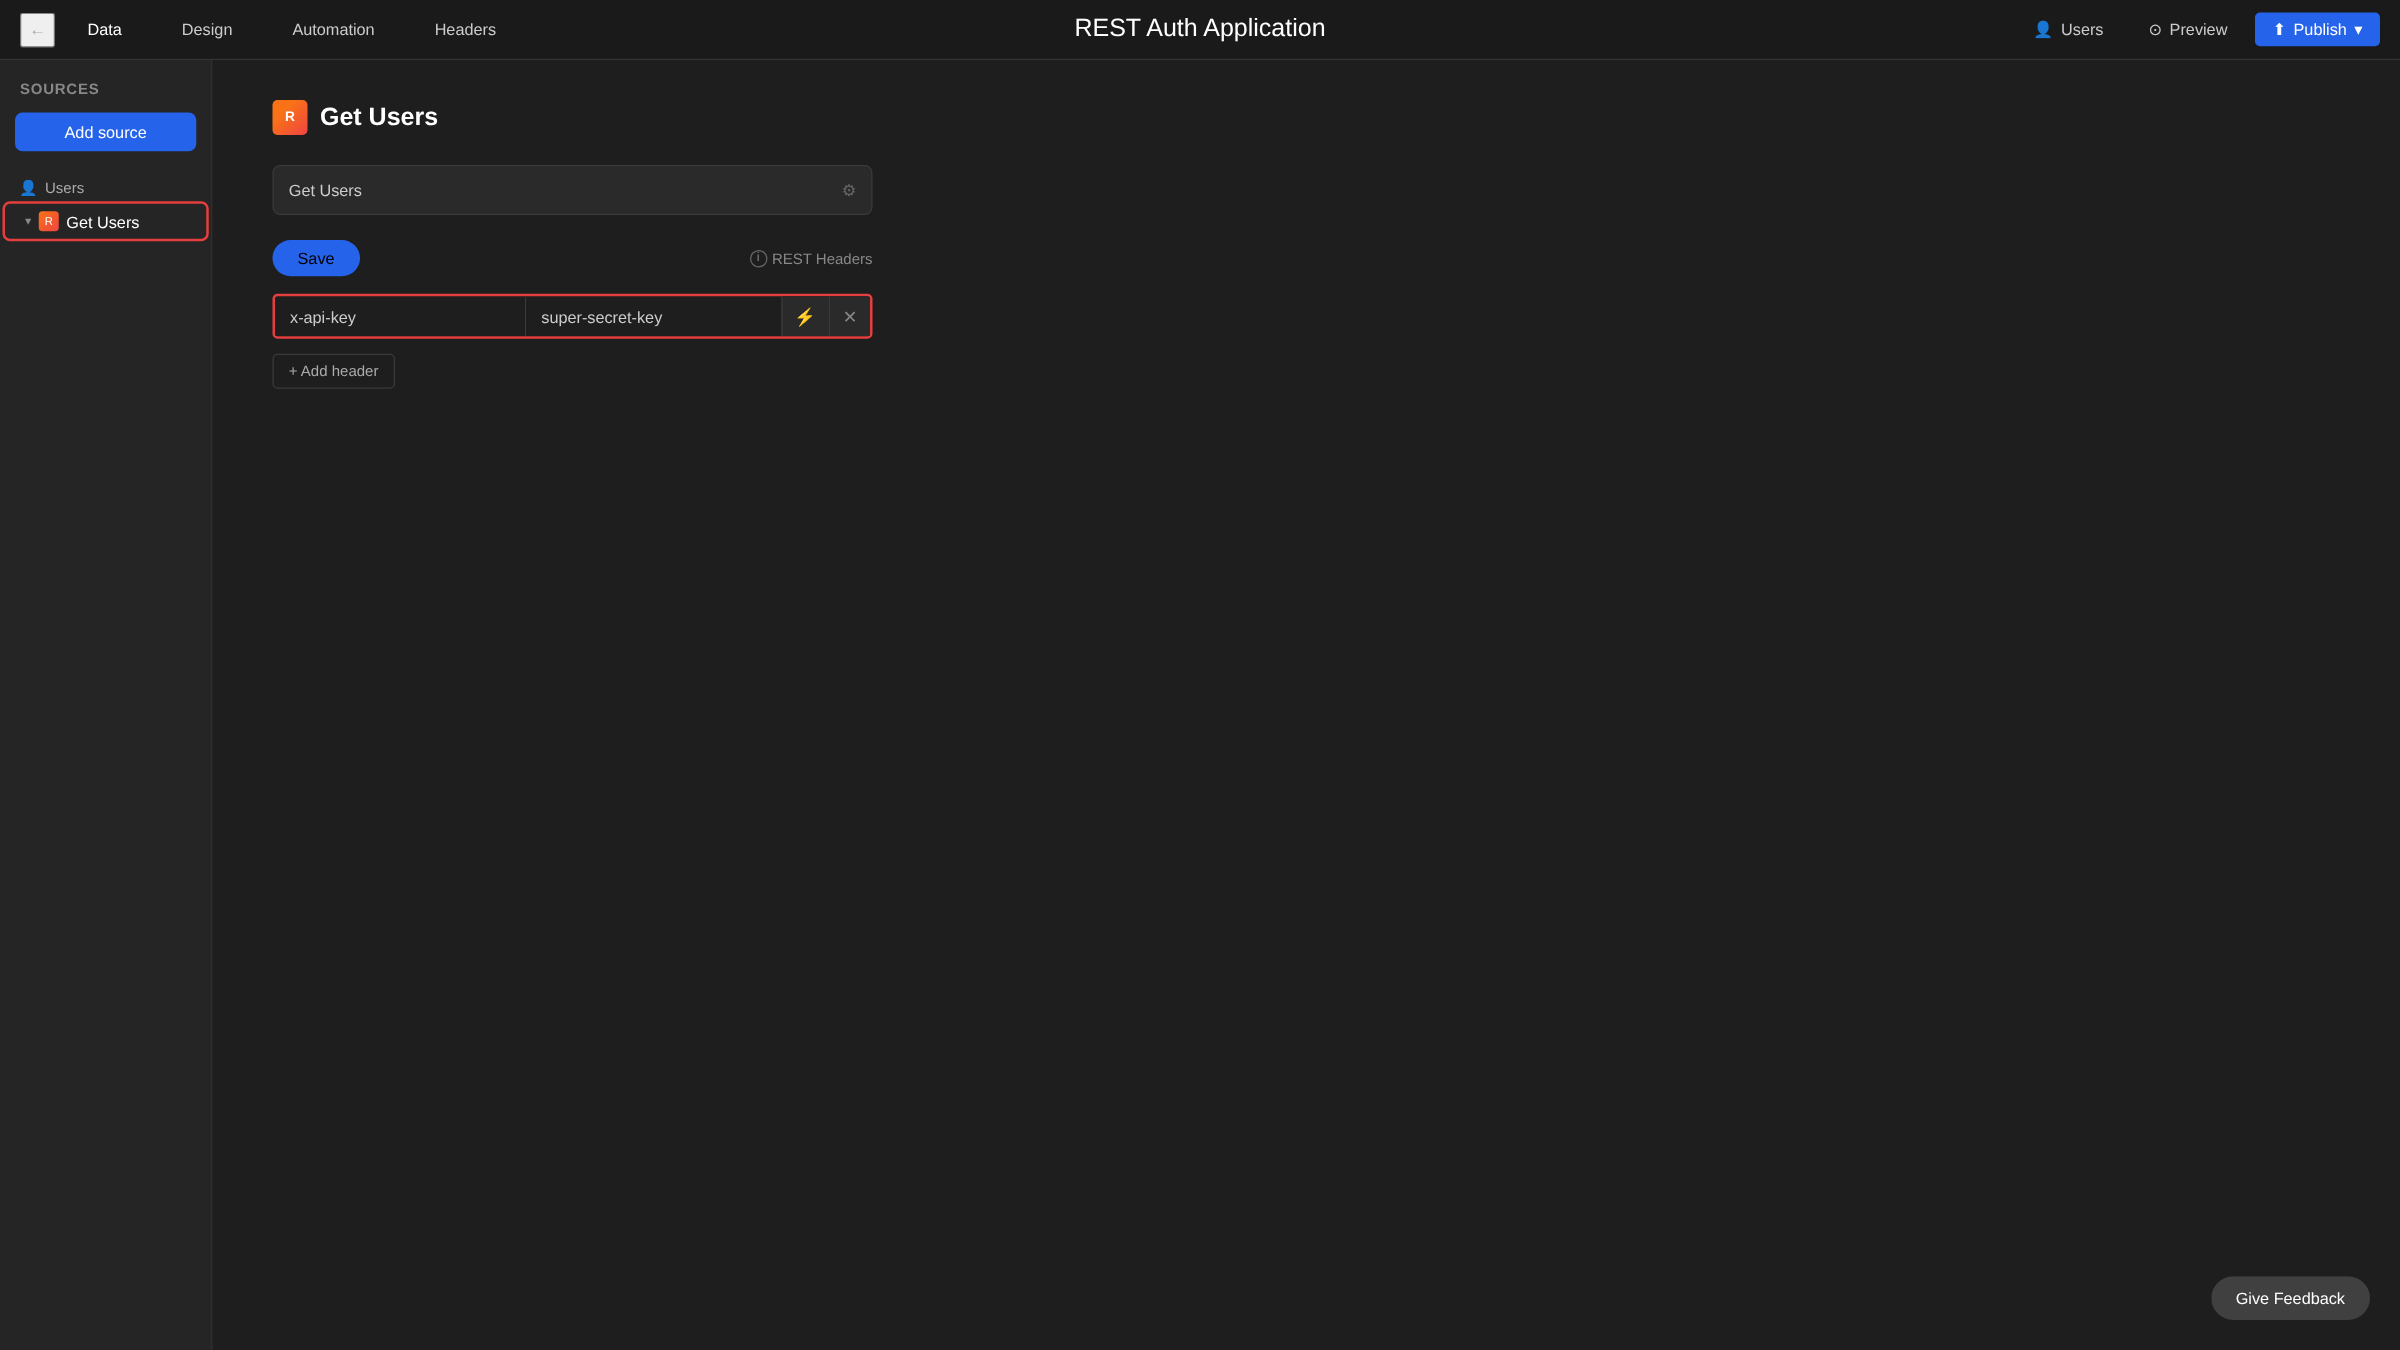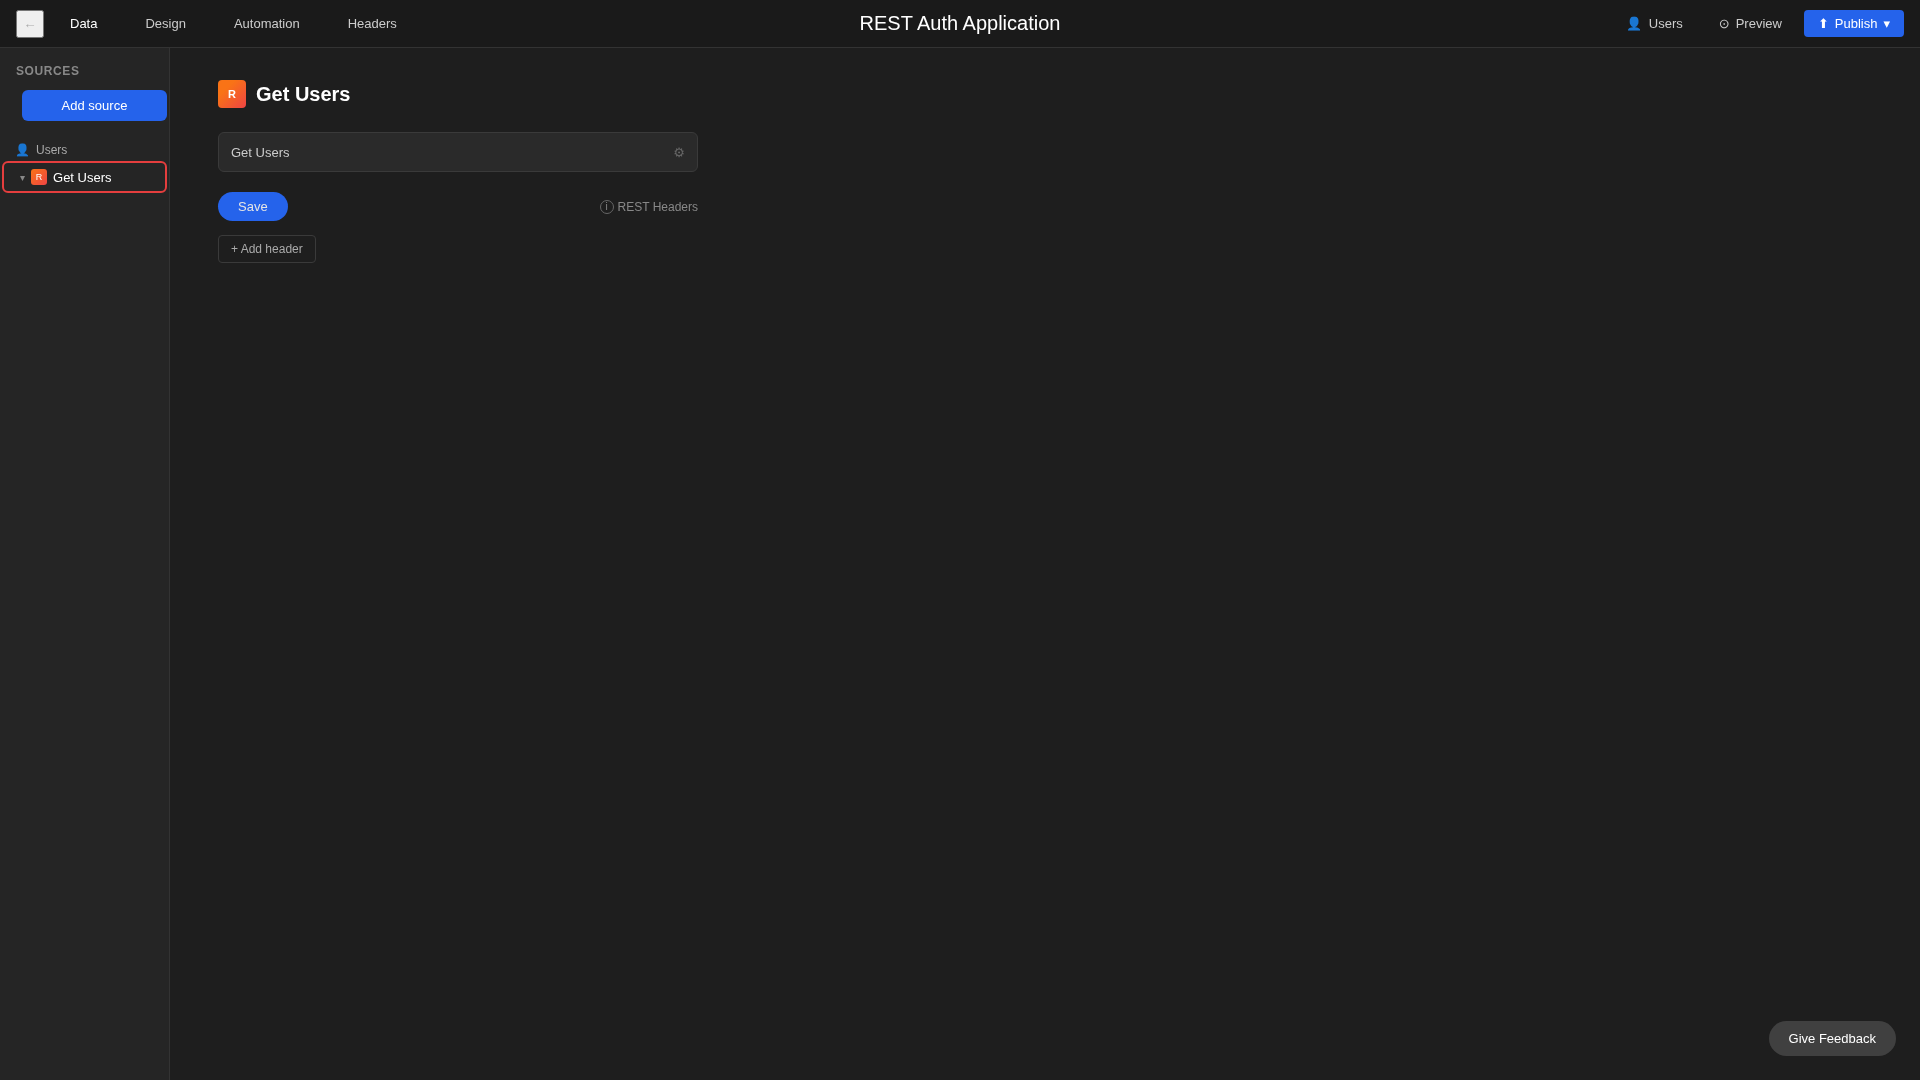--- a/index.html
+++ b/index.html
@@ -106,21 +106,21 @@
       font-size: 12px;
       font-weight: 600;
       color: #888;
       text-transform: uppercase;
       letter-spacing: 0.05em;
       padding: 0 16px 12px;
     }
     .add-source-btn {
       display: block;
       width: calc(100% - 24px);
-      margin: 0 22px 16px;
+      margin: 0 12px 16px;
       padding: 8px;
       background: #2563eb;
       color: #fff;
       border: none;
       border-radius: 6px;
       font-size: 13px;
       cursor: pointer;
       text-align: center;
     }
     .sidebar-section-label {
@@ -251,21 +251,21 @@
 
     
     .action-row {
       display: flex;
       align-items: center;
       justify-content: space-between;
       margin-bottom: 14px;
     }
     .save-btn {
       background: #2563eb;
-      color: #e5e5e5;
+      color: #000000;
       border: none;
       border-radius: 20px;
       padding: 7px 20px;
       font-size: 13px;
       cursor: pointer;
     }
     .rest-headers-hint {
       display: flex;
       align-items: center;
       gap: 4px;
@@ -427,20 +427,30 @@
     <div class="content-panel">
 
       <div class="action-row">
         <button class="save-btn">Save</button>
         <div class="rest-headers-hint">
           <span class="info-icon">i</span>
           <span>REST Headers</span>
         </div>
       </div>
 
+      <div class="header-row">
+        <input class="header-key-input" type="text" value="x-api-key" placeholder="x-api-key" style="">
+        <input class="header-val-input" type="text" value="super-secret-key" placeholder="super-secret-key" style="">
+        <button class="header-bolt-btn">
+          <span>⚡</span>
+        </button>
+        <button class="header-close-btn">
+          <span>✕</span>
+        </button>
+      </div>
 
       <button class="add-header-btn">+ Add header</button>
 
     </div>
   </main>
 
 </div>
 
 <button class="feedback-btn">Give Feedback</button>
 

